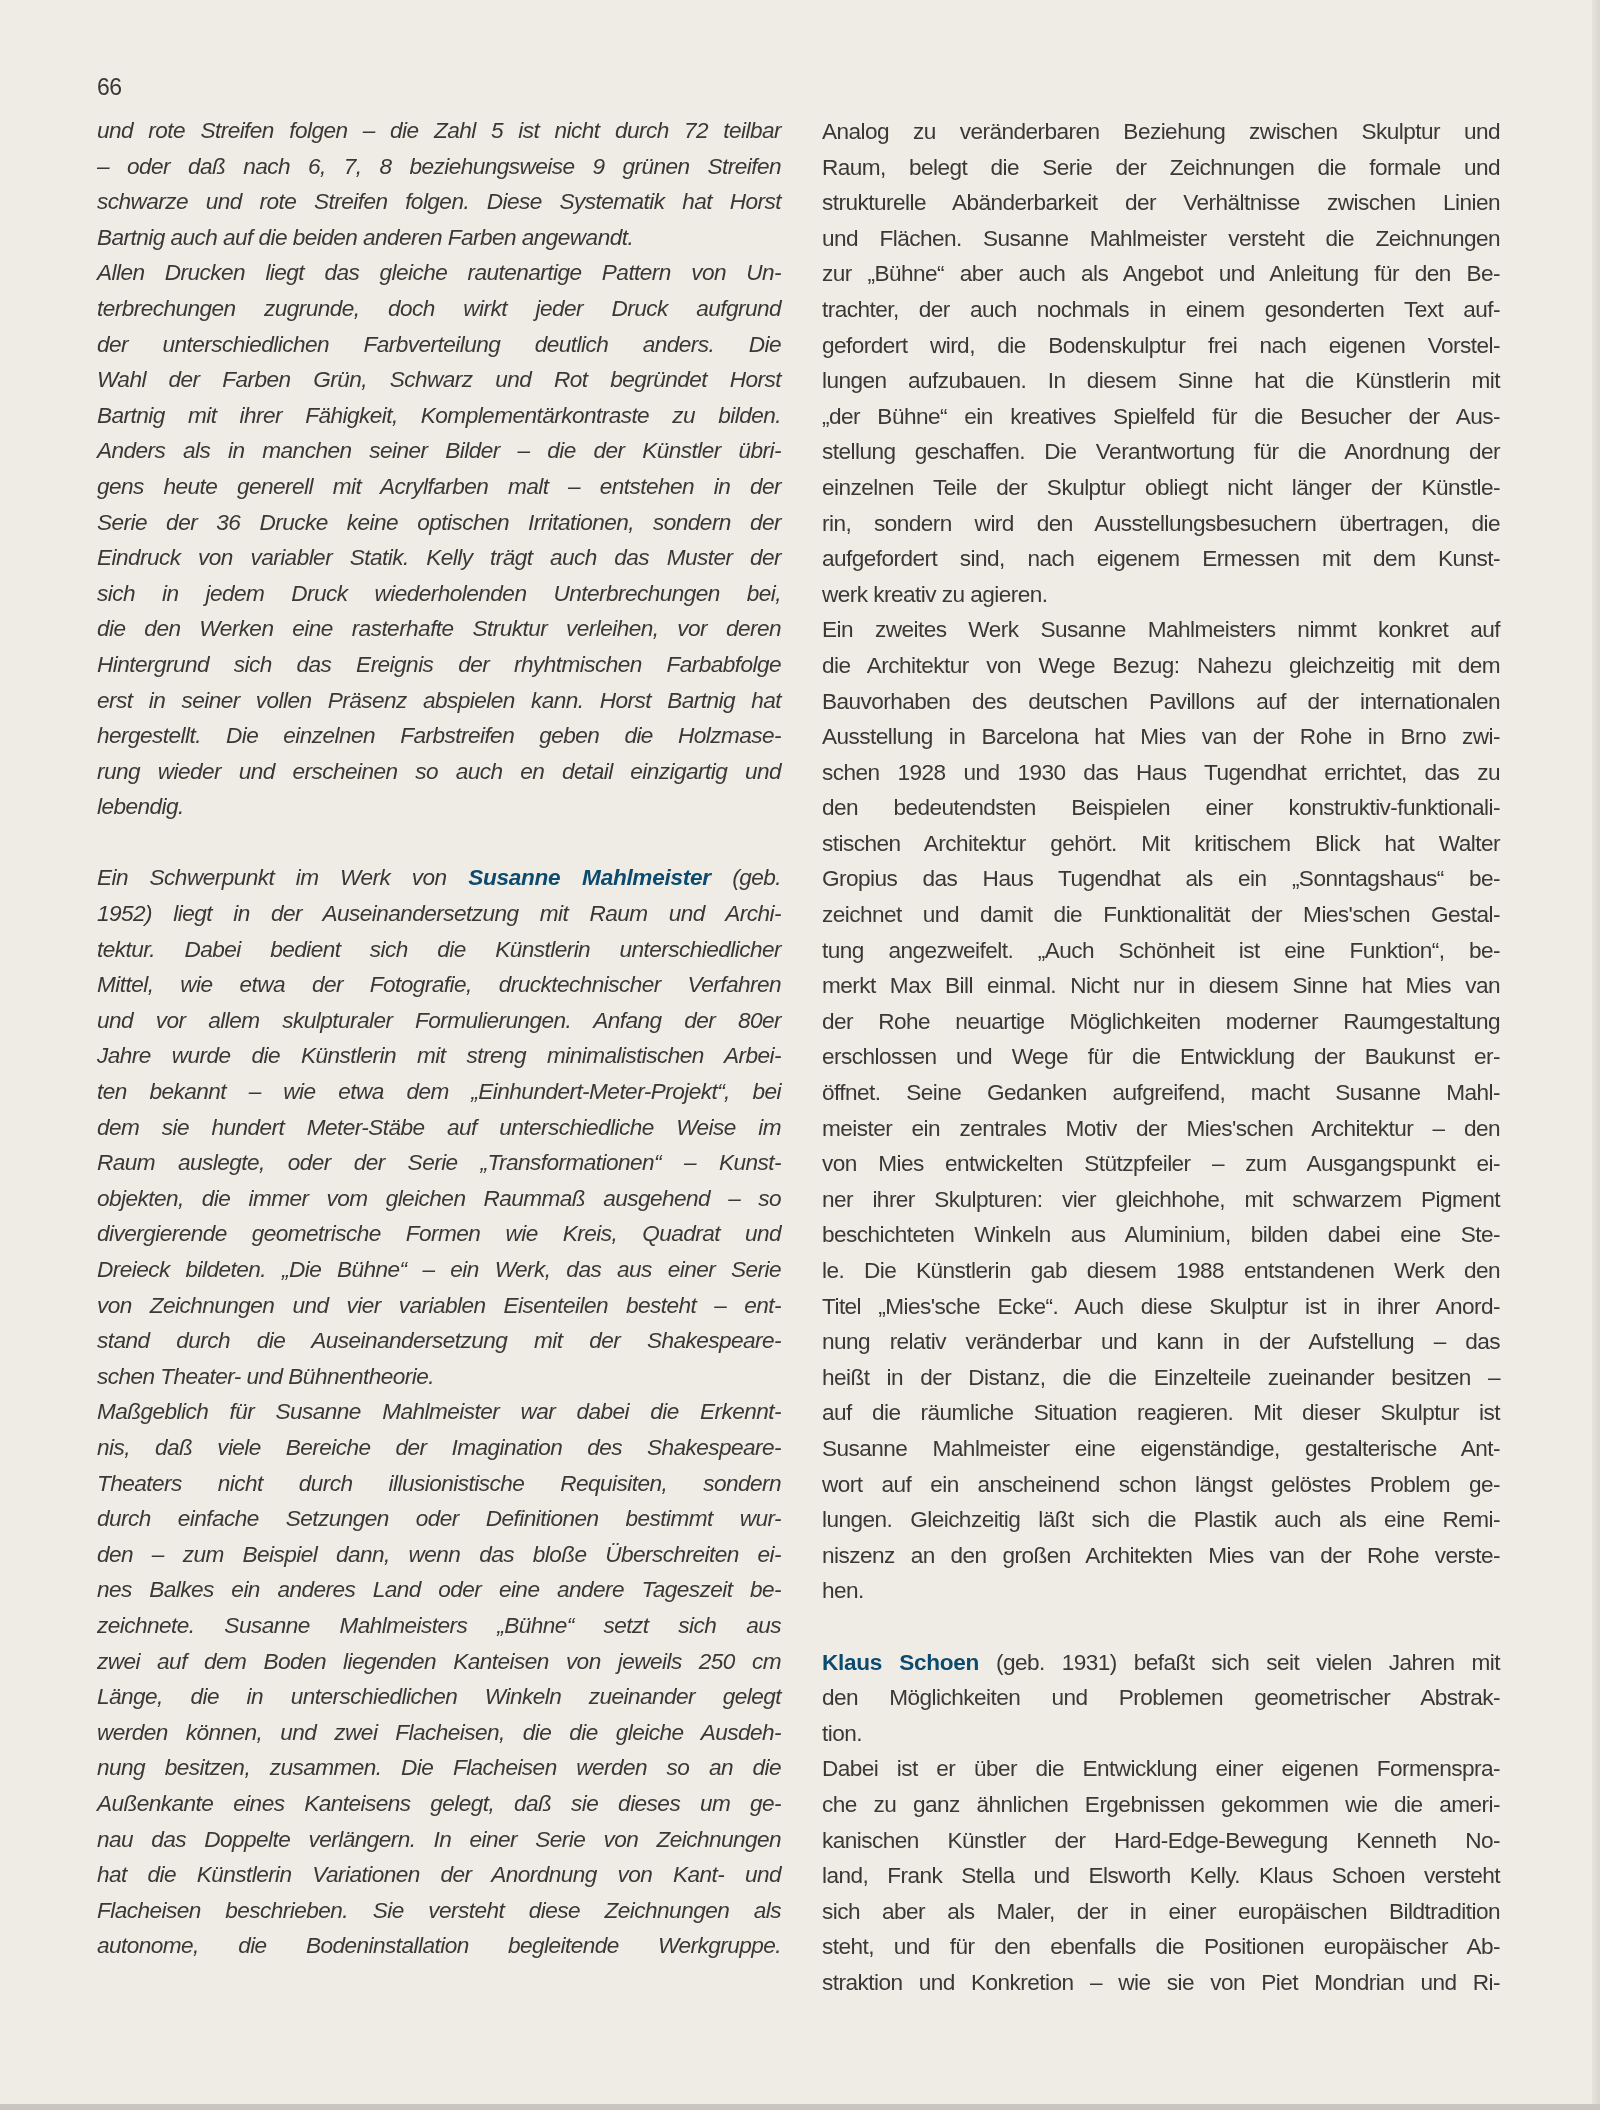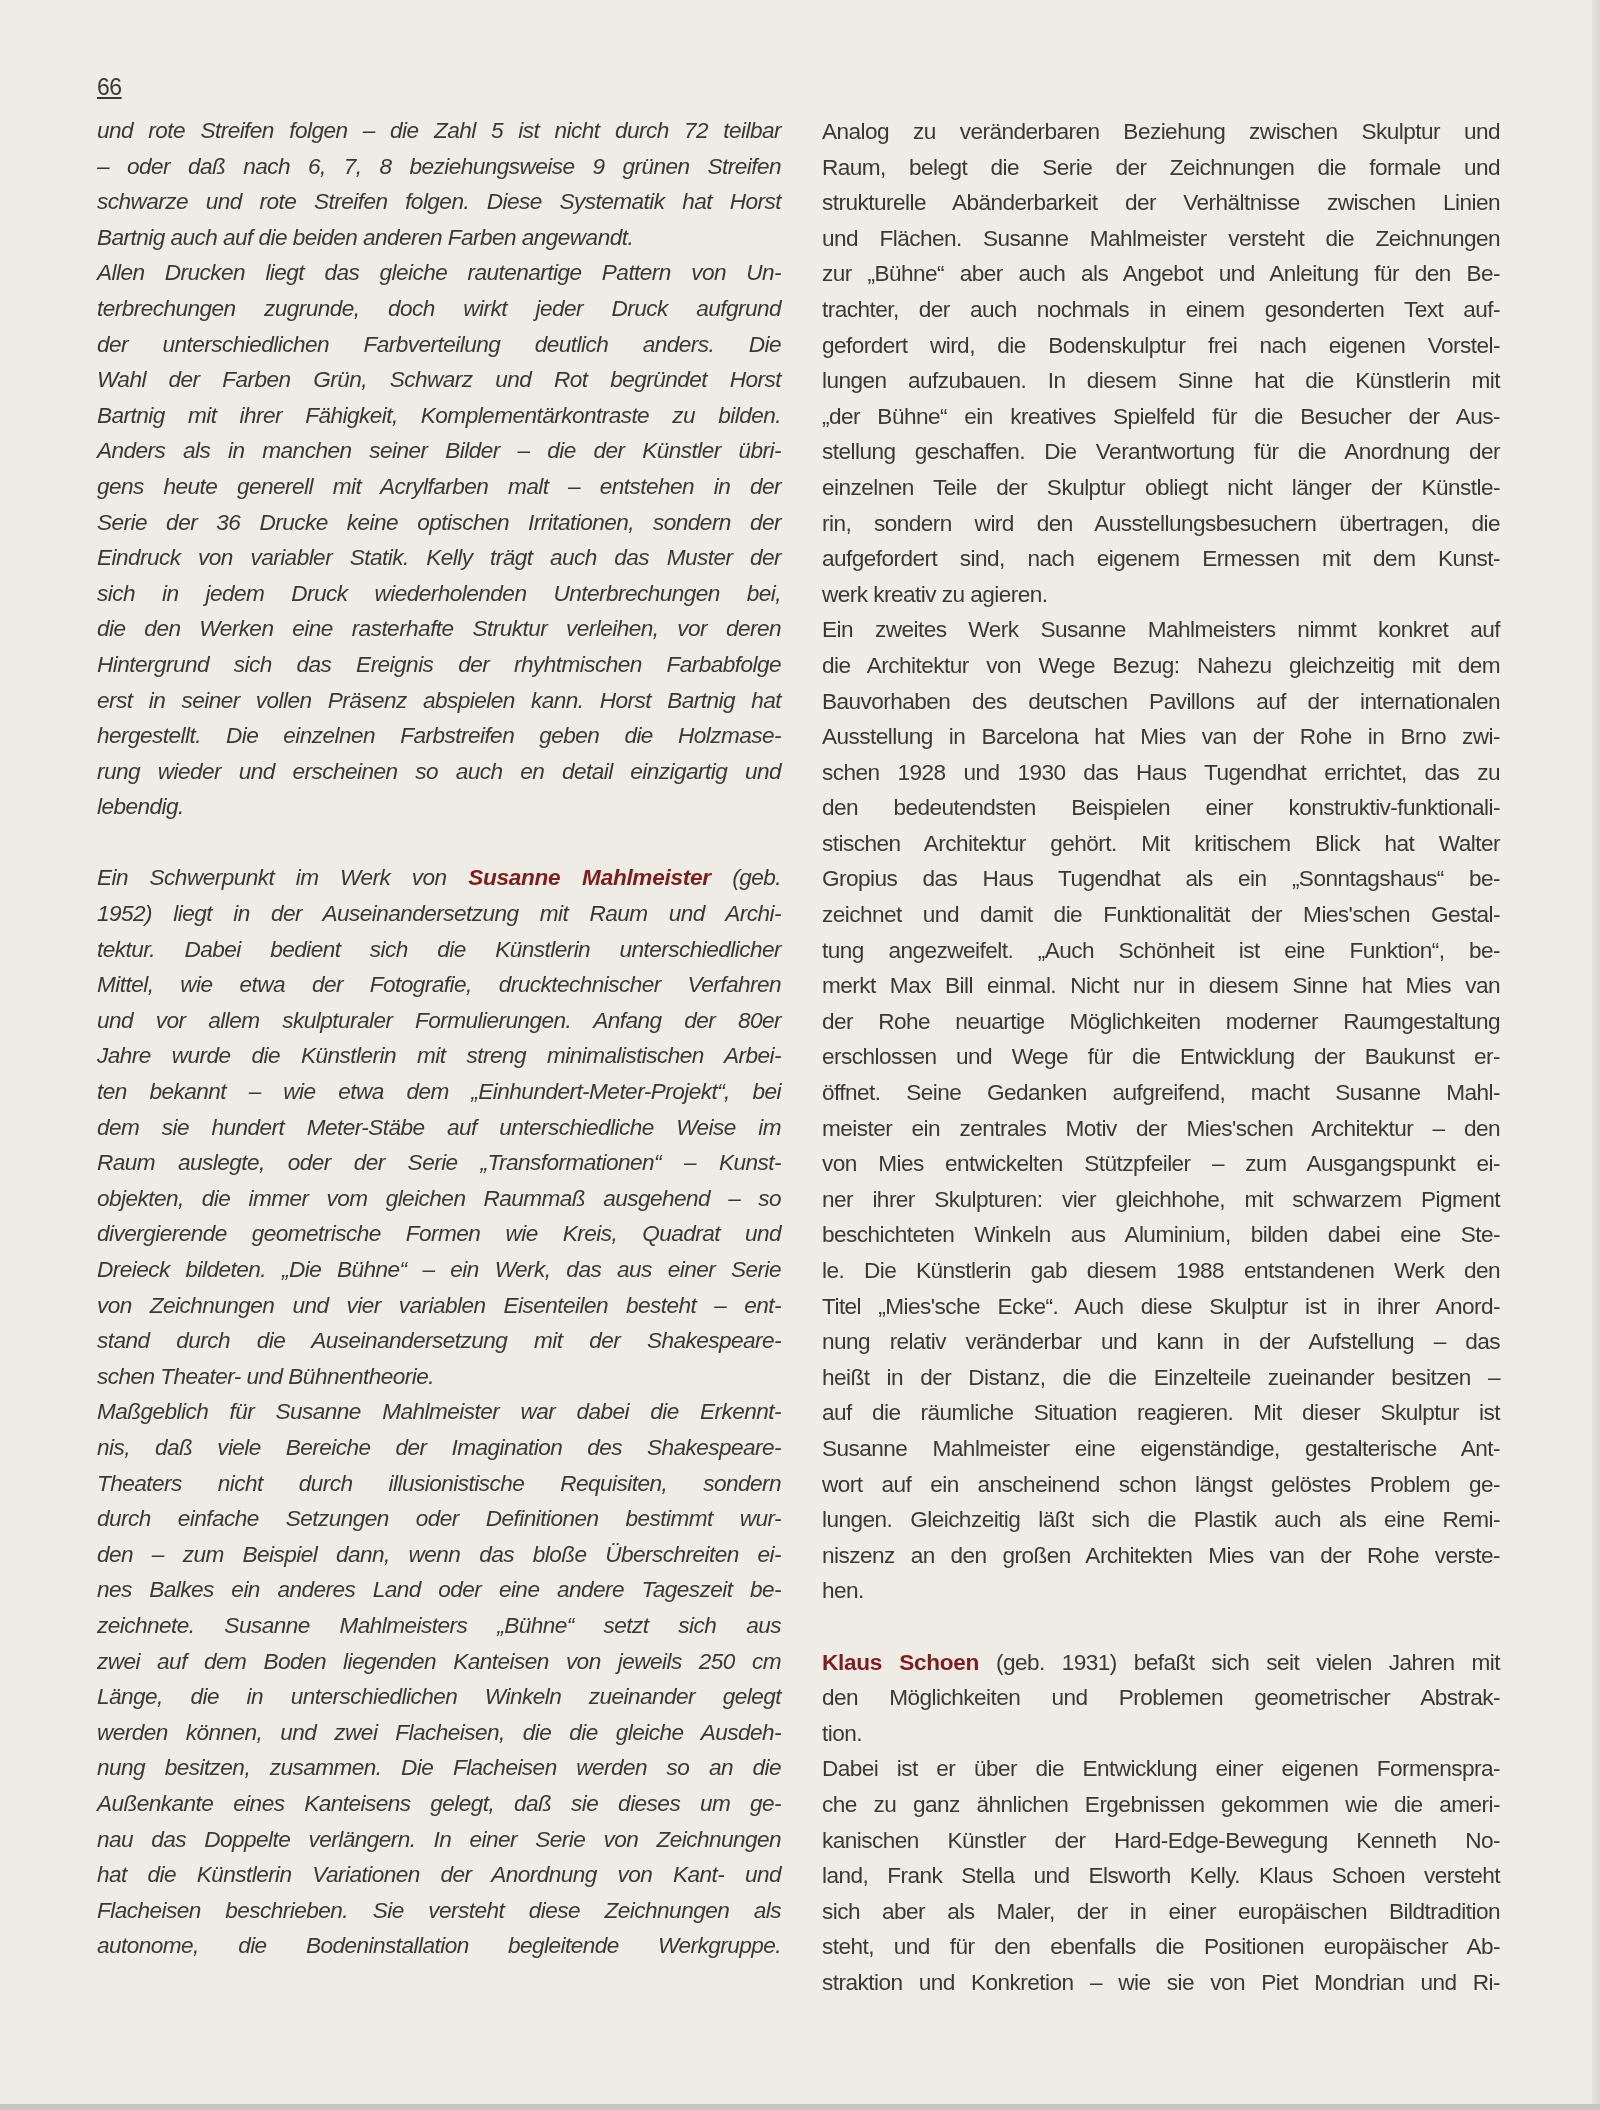--- a/index.html
+++ b/index.html
@@ -13,38 +13,38 @@
   .page-edge-right {
     position: absolute; top: 0; right: 0; width: 8px; height: 2110px;
     background: linear-gradient(to right, #e6e3dc, #d9d6cf);
   }
   .page-edge-bottom {
     position: absolute; left: 0; bottom: 0; width: 1600px; height: 6px;
     background: #c9c6c0;
   }
   .page-number {
     position: absolute; left: 97px; top: 74px;
-    font-size: 23px; letter-spacing: -0.5px; text-decoration: underline;
+    font-size: 23px; letter-spacing: -0.5px;
   }
   .column {
     position: absolute; top: 113px;
     font-size: 22.6px; line-height: 35.6px;
   }
   .col-left { left: 97px; width: 684px; font-style: italic; }
   .col-right { left: 822px; width: 678px; top: 114px; }
   .line {
     display: block; white-space: nowrap;
     text-align: justify; text-align-last: justify;
     height: 35.6px;
     letter-spacing: -0.55px;
     word-spacing: 0px;
   }
   .line.last { text-align-last: left; }
   .gap { display: block; height: 35.6px; }
-  .name { font-weight: bold; color: #7f1d1d; letter-spacing: -0.3px; }
+  .name { font-weight: bold; color: #0c4a6e; letter-spacing: -0.3px; }
 </style>
 </head>
 <body>
 
 <div class="page-edge-right"></div>
 <div class="page-edge-bottom"></div>
 
 <div class="page-number">66</div>
 
 <div class="column col-left">

